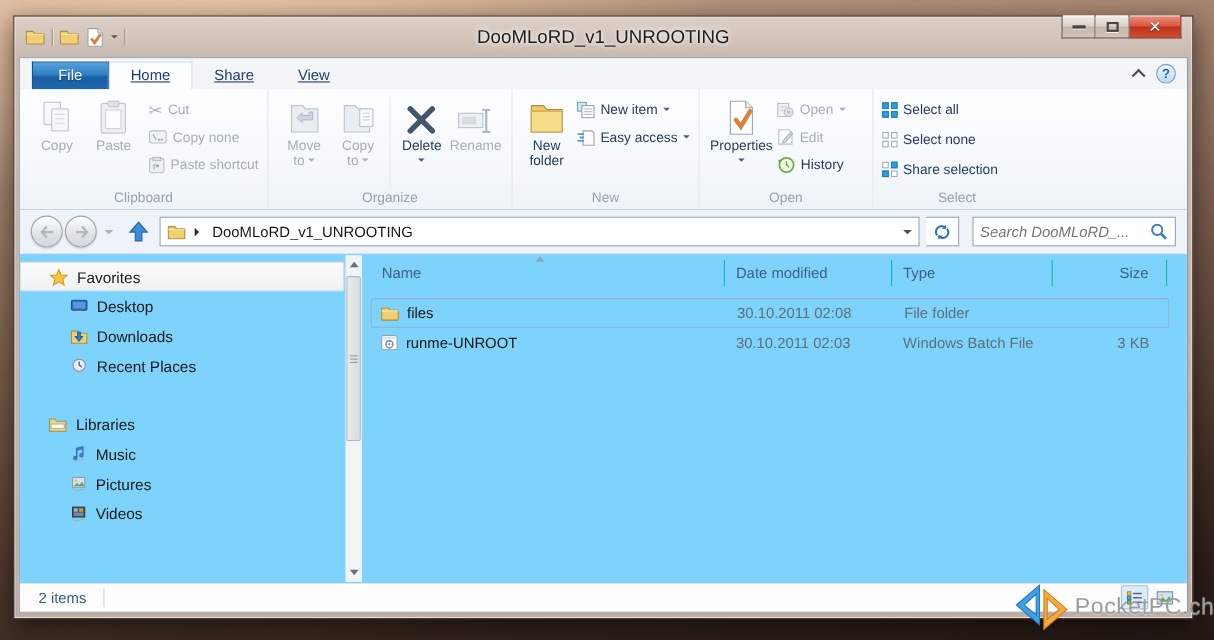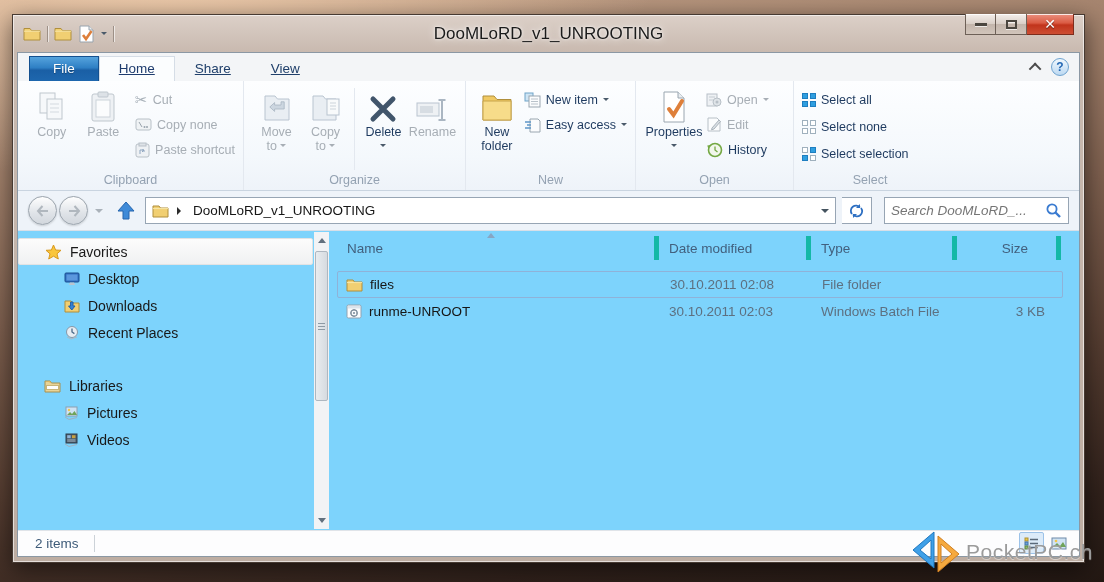--- a/index.html
+++ b/index.html
@@ -142,44 +142,44 @@
   .sc-thumb{
     position:absolute; top:4px; left:1px; width:13px; height:150px;
     background:linear-gradient(90deg,#e9ecef,#d6dbe0); border:1px solid #aeb7c0; border-radius:2px;
     display:flex; align-items:center; justify-content:center; flex-direction:column; gap:2px;
   }
   .grip{ width:7px; height:1px; background:#8e9aa5; }
 
   
   .filelist{ flex:1; padding-left:6px; position:relative; }
   .fl-head{ display:flex; height:30px; align-items:center; font-size:13.5px; color:#42607e; margin-top:2px; }
-  .hc{ height:24px; display:flex; align-items:center; border-right:5px solid #14b8a6; padding-left:10px; position:relative; }
+  .hc{ height:24px; display:flex; align-items:center; border-right:1px solid #14b8a6; padding-left:10px; position:relative; }
   .hc-name{ width:322px; }
   .hc-date{ width:152px; }
   .hc-type{ width:146px; }
-  .hc-size{ width:104px; justify-content:flex-end; padding-right:28px; }
+  .hc-size{ width:104px; justify-content:flex-end; padding-right:16px; }
   .sort-up{ position:absolute; top:-7px; left:150px; width:0; height:0; border:4px solid transparent; border-bottom:5px solid #87a6c3; }
   .fl-row{ display:flex; height:27px; align-items:center; font-size:13.5px; width:726px; }
   .fl-row.focus{ border:1px solid #8fb2d8; border-radius:2px; }
   .rc-name{ width:322px; display:flex; align-items:center; gap:7px; padding-left:9px; color:#161616; }
   .fl-row.focus .rc-name{ padding-left:8px; }
   .rc-date{ width:152px; color:#5d7081; padding-left:10px; }
   .rc-type{ width:146px; color:#5d7081; padding-left:10px; }
   .rc-size{ width:104px; color:#5d7081; text-align:right; padding-right:16px; }
 
   
   .statusbar{ height:26px; flex:none; border-top:1px solid #e0e4e9; display:flex; align-items:center; font-size:13.5px; color:#3d5a78; position:relative; background:#fdfdfe; }
   .status-count{ margin-left:17px; }
   .status-sep{ width:1px; height:17px; background:#ccd2d8; margin-left:15px; }
   .viewbtns{ position:absolute; right:8px; top:1px; display:flex; gap:2px; }
   .vbtn{ width:25px; height:22px; display:flex; align-items:center; justify-content:center; border:1px solid transparent; border-radius:2px; }
   .vbtn.sel{ background:#dcebf9; border-color:#9cc2e8; }
 
   
-  .watermark{ position:absolute; right:11px; bottom:8px; display:flex; align-items:center; gap:4px; z-index:60; }
+  .watermark{ position:absolute; right:0px; bottom:8px; display:flex; align-items:center; gap:4px; z-index:60; }
   .wm-text{ font-size:21px; color:#9b9b9b; text-shadow:0 1px 1px rgba(255,255,255,.5); letter-spacing:.5px; }
 
   svg{ display:block; }
 </style>
 </head>
 <body>
 
 <div class="window">
 
   <div class="titlebar">
@@ -446,21 +446,21 @@
               </span>
             <span class="lbl-on">Select none</span>
           </div>
           <div class="smallitem">
             <span class="selgrid">
                 <span class="sq-o"></span>
                 <span class="sq-f"></span>
                 <span class="sq-f"></span>
                 <span class="sq-o"></span>
               </span>
-            <span class="lbl-on">Select selection</span>
+            <span class="lbl-on">Share selection</span>
           </div>
         </div>
         <div class="rgroup-label">Select</div>
       </div>
 
       <div style="flex:1"></div>
     </div>
 
     <div class="addrbar">
       <div class="navcircle">
@@ -552,20 +552,29 @@
 
         <div class="side-item">
           <span>
             <svg width="17" height="15" viewBox="0 0 17 15">
                 <path d="M1 3 h5 l1.5 2 H16 V14 H1 z" fill="#e8d498" stroke="#a8904e"></path>
                 <rect x="2.5" y="7.5" width="12" height="4" fill="#fdfdfb" stroke="#c8b478"></rect>
                 <path d="M1 3 h5 l1.5 2" fill="#d9b863"></path>
               </svg>
           </span>
           <span>Libraries</span>
+        </div>
+        <div class="side-item child">
+          <span>
+            <svg width="15" height="15" viewBox="0 0 15 15">
+                <path d="M5 2 l7-1.5 v8.5 a2 2 0 1 1-1.5-2 V3.5 L6.5 4.8 v6.7 a2 2 0 1 1-1.5-2 z" fill="#3a77c2"></path>
+                <path d="M1 12 l4 2.5 8-2" stroke="#9fb2c2" fill="none"></path>
+              </svg>
+          </span>
+          <span>Music</span>
         </div>
         <div class="side-item child">
           <span>
             <svg width="15" height="15" viewBox="0 0 15 15">
                 <rect x="2" y="2" width="11" height="9" fill="#cfe3f4" stroke="#8ea0b0"></rect>
                 <circle cx="5" cy="5" r="1.2" fill="#f3c64a"></circle>
                 <path d="M3 10 l3-3 2 2 2.5-3 2.5 4 z" fill="#6fa35a"></path>
                 <path d="M1 12 l4 2.5 8-2" stroke="#9fb2c2" fill="none"></path>
               </svg>
           </span>

